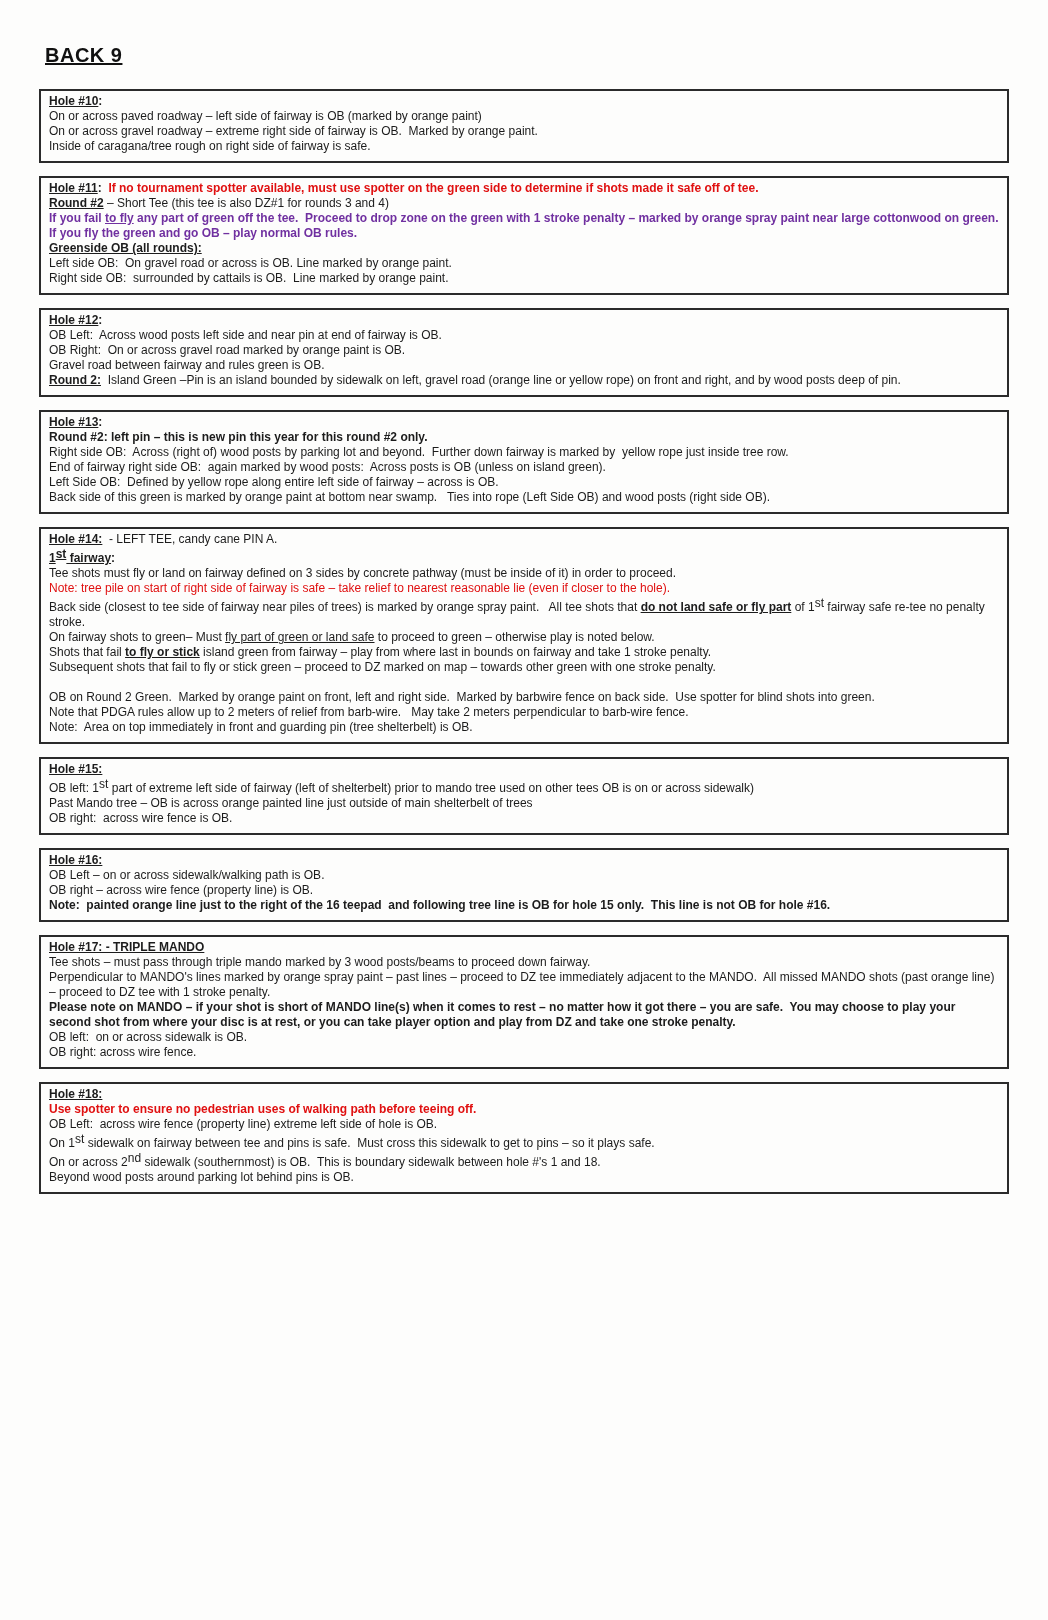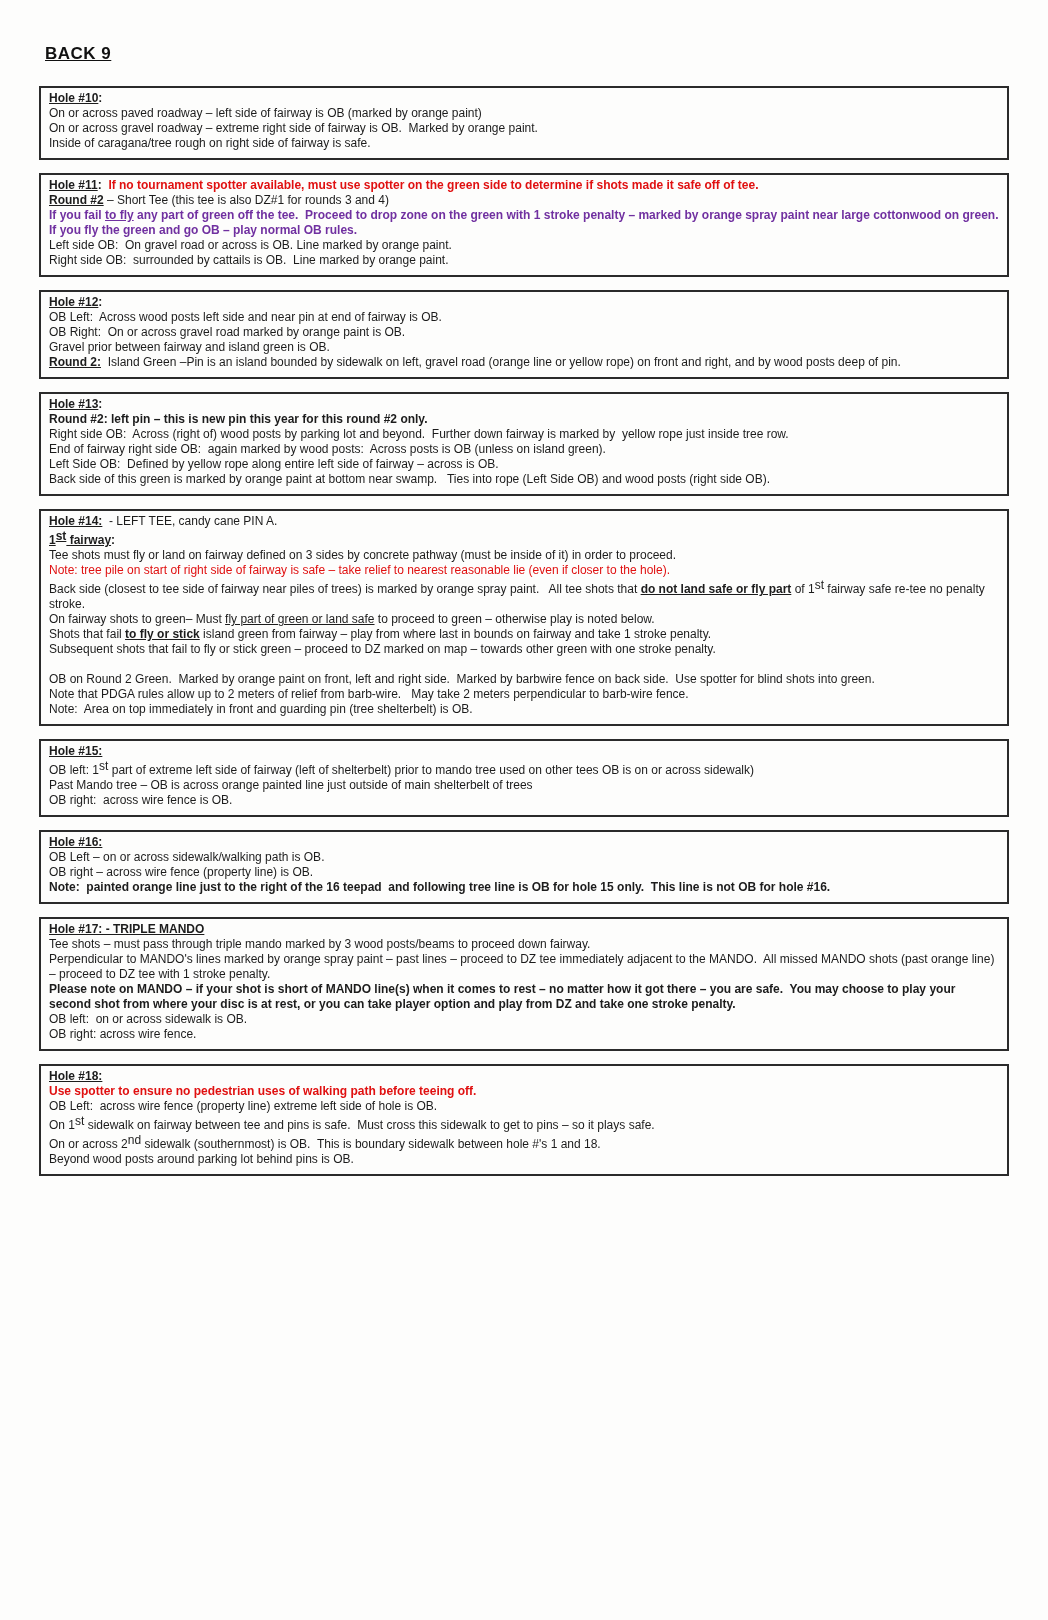--- a/index.html
+++ b/index.html
@@ -7,21 +7,21 @@
     width:1048px;height:1620px;
     background:#fdfdfc;
     font-family:"Liberation Sans","DejaVu Sans",sans-serif;
     color:var(--text,#1c1c1c);
     position:relative;
     -webkit-font-smoothing:antialiased;
   }
   .page{position:absolute;inset:0;overflow:hidden;}
   .page-title{
     margin:44px 0 0 45px;
-    font-size:17px;
+    font-size:20px;
     font-weight:bold;
     text-decoration:underline;
     letter-spacing:.5px;
     color:#111;
   }
   .sections{margin:22px 39px 0 39px;}
   .box{
     border:2px solid var(--border,#2b2b2b);
     margin-bottom:13px;
     padding:3px 8px 7px 8px;
@@ -48,28 +48,29 @@
       <div class="box">
         <div class="line"><span class="b u">Hole #10</span><span class="b">:</span></div>
         <div class="line"><span>On or across paved roadway – left side of fairway is OB (marked by orange paint)</span></div>
         <div class="line"><span>On or across gravel roadway – extreme right side of fairway is OB.  Marked by orange paint.</span></div>
         <div class="line"><span>Inside of caragana/tree rough on right side of fairway is safe.</span></div>
       </div>
       <div class="box">
         <div class="line"><span class="b u">Hole #11</span><span class="b">:  </span><span class="b r">If no tournament spotter available, must use spotter on the green side to determine if shots made it safe off of tee.</span></div>
         <div class="line"><span class="b u">Round #2</span><span> – Short Tee (this tee is also DZ#1 for rounds 3 and 4)</span></div>
         <div class="line"><span class="b p">If you fail </span><span class="b p u">to fly</span><span class="b p"> any part of green off the tee.  Proceed to drop zone on the green with 1 stroke penalty – marked by orange spray paint near large cottonwood on green. If you fly the green and go OB – play normal OB rules.</span></div>
+        <div class="line"><span class="b u">Greenside OB (all rounds):</span></div>
         <div class="line"><span>Left side OB:  On gravel road or across is OB. Line marked by orange paint.</span></div>
         <div class="line"><span>Right side OB:  surrounded by cattails is OB.  Line marked by orange paint.</span></div>
       </div>
       <div class="box">
         <div class="line"><span class="b u">Hole #12</span><span class="b">:</span></div>
         <div class="line"><span>OB Left:  Across wood posts left side and near pin at end of fairway is OB.</span></div>
         <div class="line"><span>OB Right:  On or across gravel road marked by orange paint is OB.</span></div>
-        <div class="line"><span>Gravel prior between fairway and island green is OB.</span></div>
+        <div class="line"><span>Gravel road between fairway and rules green is OB.</span></div>
         <div class="line"><span class="b u">Round 2:</span><span>  Island Green –Pin is an island bounded by sidewalk on left, gravel road (orange line or yellow rope) on front and right, and by wood posts deep of pin.</span></div>
       </div>
       <div class="box">
         <div class="line"><span class="b u">Hole #13</span><span class="b">:</span></div>
         <div class="line"><span class="b">Round #2: left pin – this is new pin this year for this round #2 only.</span></div>
         <div class="line"><span>Right side OB:  Across (right of) wood posts by parking lot and beyond.  Further down fairway is marked by  yellow rope just inside tree row.</span></div>
         <div class="line"><span>End of fairway right side OB:  again marked by wood posts:  Across posts is OB (unless on island green).</span></div>
         <div class="line"><span>Left Side OB:  Defined by yellow rope along entire left side of fairway – across is OB.</span></div>
         <div class="line"><span>Back side of this green is marked by orange paint at bottom near swamp.   Ties into rope (Left Side OB) and wood posts (right side OB).</span></div>
       </div>

